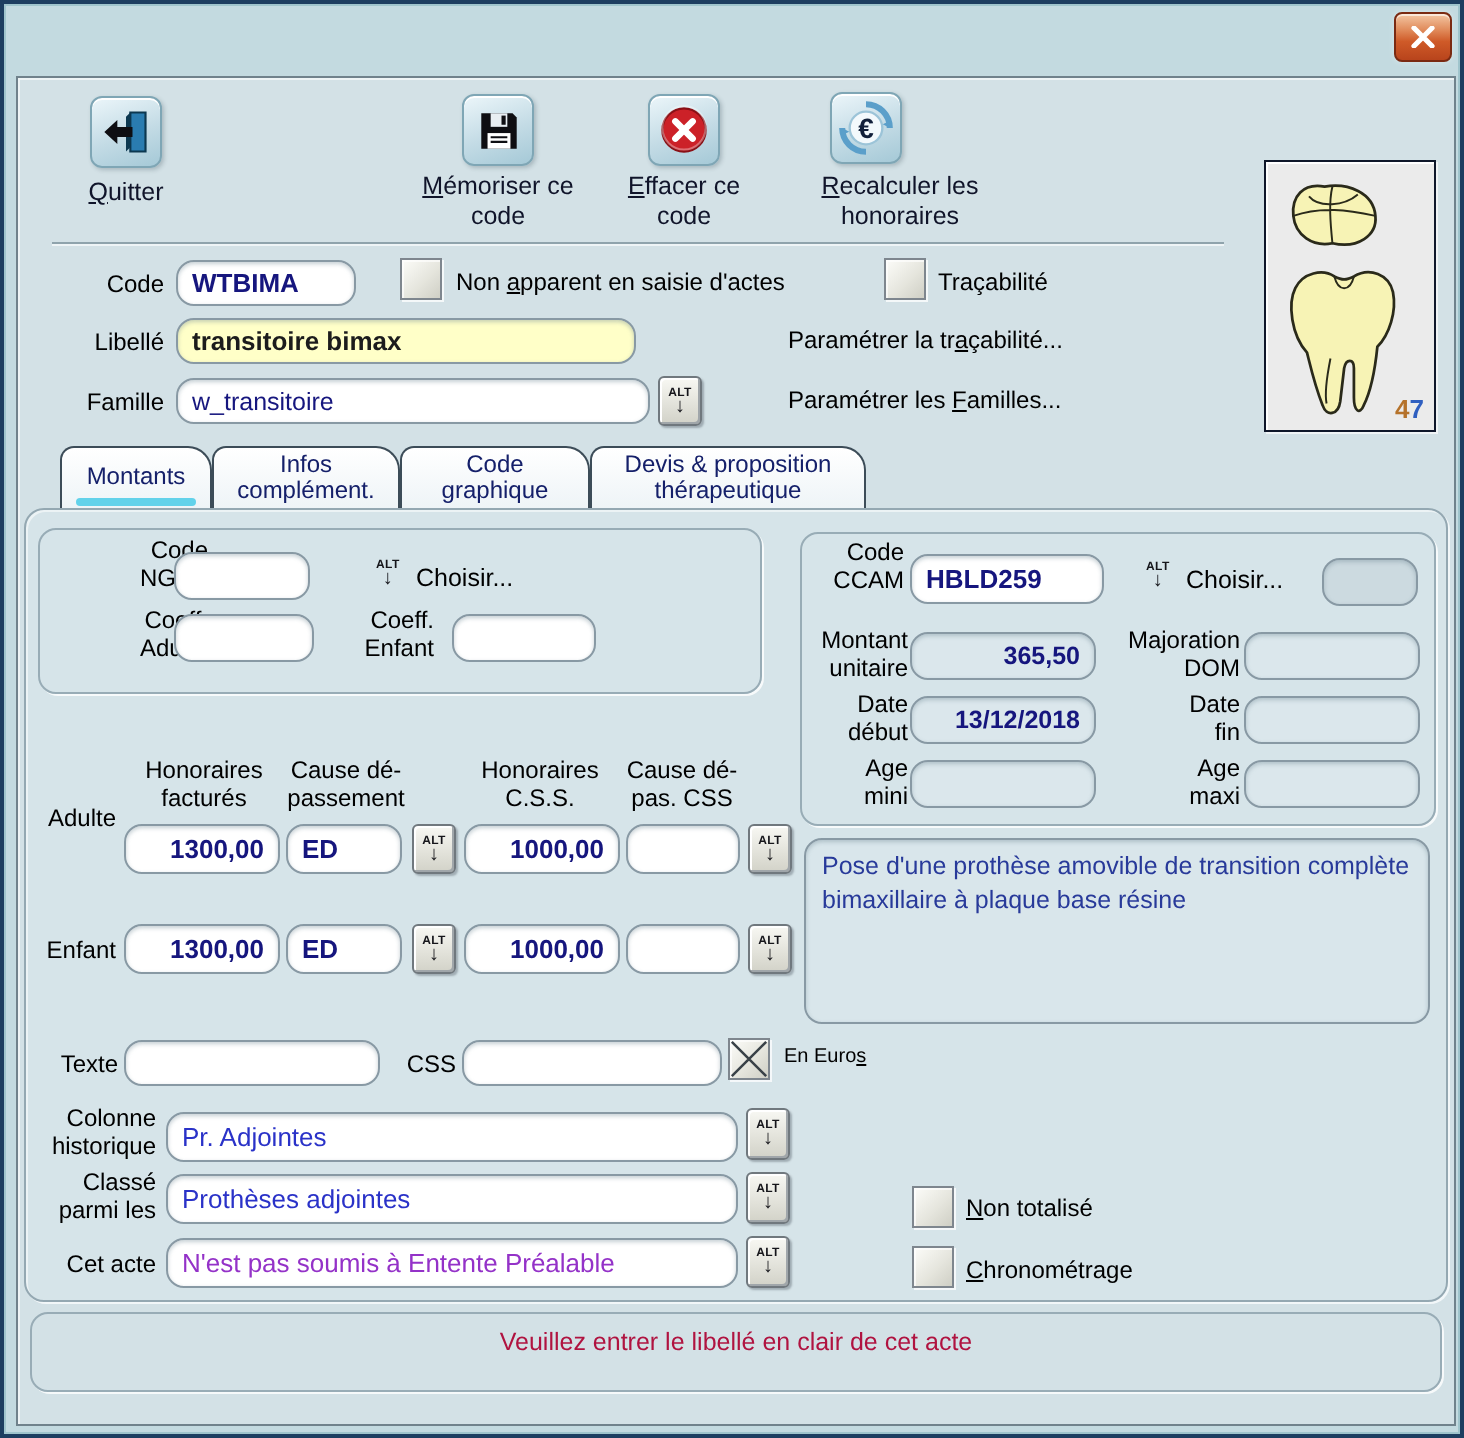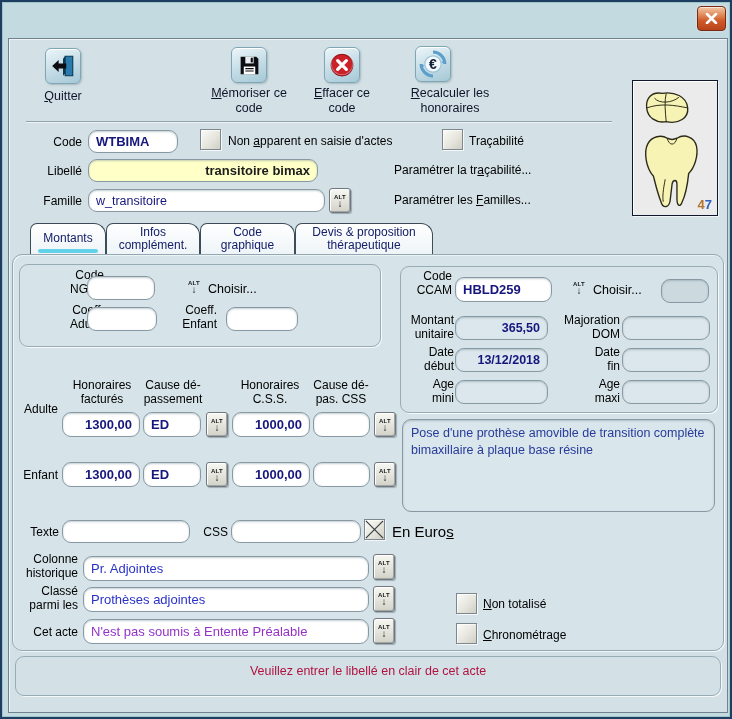--- a/index.html
+++ b/index.html
@@ -163,21 +163,21 @@
     <span class="lbl" style="left:30px;top:133px;width:50px;">Code</span>
     <div class="field" style="left:86px;top:128px;width:90px;height:23px;">
         <span>WTBIMA</span>
       </div>
     <div class="checkbox" style="left:198px;top:127px;"></div>
     <span class="lbl left" style="left:226px;top:132px;">Non <u>a</u>pparent en saisie d'actes</span>
     <div class="checkbox" style="left:440px;top:127px;"></div>
     <span class="lbl left" style="left:467px;top:132px;">Traçabilité</span>
 
     <span class="lbl" style="left:20px;top:162px;width:60px;">Libellé</span>
-    <div class="field yellow" style="left:86px;top:157px;width:230px;height:23px;justify-content:flex-end;">
+    <div class="field yellow" style="left:86px;top:157px;width:230px;height:23px;">
         <span>transitoire bimax</span>
       </div>
     <span class="lbl left link" style="left:392px;top:161px;">Paramétrer la tr<u>a</u>çabilité...</span>
 
     <span class="lbl" style="left:20px;top:192px;width:60px;">Famille</span>
     <div class="field plain" style="left:86px;top:187px;width:237px;height:23px;">
         <span>w_transitoire</span>
       </div>
     <div class="altbtn" style="left:327px;top:186px;height:25px;">
       <span class="alt-t">ALT</span>
@@ -347,21 +347,21 @@
       </div>
     <span class="lbl" style="left:196px;top:523px;width:30px;">CSS</span>
     <div class="field" style="left:229px;top:518px;width:130px;height:23px;">
         <span></span>
       </div>
     <div class="checkbox" style="left:362px;top:517px;">
       <svg viewBox="0 0 21 21">
           <path d="M1 1 L20 20 M20 1 L1 20" stroke="#3a4248" stroke-width="1.4"></path>
         </svg>
     </div>
-    <span class="lbl left" style="left:390px;top:521px;font-size:15px;">En Euro<u>s</u></span>
+    <span class="lbl left" style="left:390px;top:521px;font-size:10px;">En Euro<u>s</u></span>
 
     <span class="lbl" style="left:16px;top:550px;width:60px;">Colonne
 historique</span>
     <div class="field blue" style="left:81px;top:554px;width:286px;height:25px;">
         <span>Pr. Adjointes</span>
       </div>
     <div class="altbtn" style="left:371px;top:552px;height:26px;">
         <span class="alt-t">ALT</span>
         <span class="alt-a">↓</span>
       </div>

